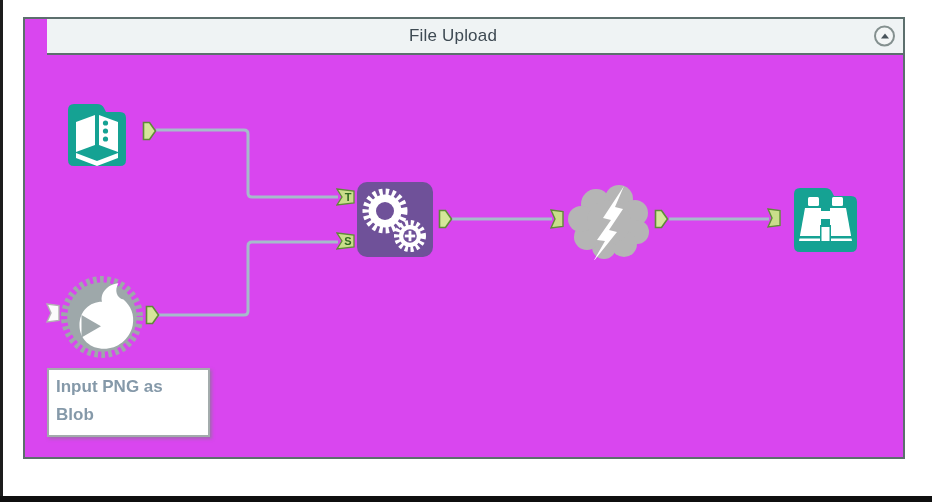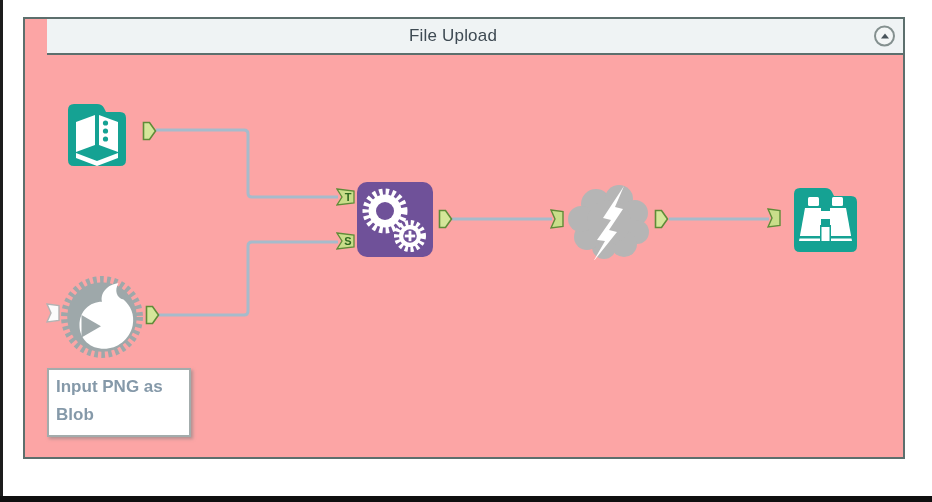--- a/index.html
+++ b/index.html
@@ -3,42 +3,42 @@
 <meta charset="utf-8">
 <style>
   * { margin:0; padding:0; box-sizing:border-box; }
   html,body { background:#ffffff; font-family:"Liberation Sans", sans-serif; }
   .screen { position:relative; width:932px; height:502px; background:#ffffff; overflow:hidden; }
 
   .edge-left   { position:absolute; left:0; top:0; width:3px; height:502px; background:#1c1c1c; }
   .edge-bottom { position:absolute; left:0; top:496px; width:932px; height:6px; background:#0f0f0f; }
 
   .tool-container { position:absolute; left:23px; top:17px; width:882px; height:442px;
-    border:2px solid #5c6f6d; background:#fca5a5;padding-left:22px; }
+    border:2px solid #5c6f6d; background:#d946ef;padding-left:22px; }
   .container-header { height:36px; background:#eff3f4; border-bottom:2px solid #5c6f6d;
     display:flex; align-items:center; justify-content:center; padding-right:44px; position:relative; }
   .container-title { font-size:17px; color:#3e4a53; letter-spacing:0.2px; }
   .collapse-btn { position:absolute; right:8px; top:50%; transform:translateY(-50%);
     width:21px; height:21px; border-radius:50%; border:2px solid #84908f; background:#f3f6f6;
     display:flex; align-items:center; justify-content:center; cursor:pointer; }
   .caret-up { width:0; height:0; border-left:4px solid transparent; border-right:4px solid transparent;
     border-bottom:5px solid #49545b; }
 
   .wires { position:absolute; left:0; top:0; width:932px; height:502px; pointer-events:none; }
   .wires path { pointer-events:stroke; }
 
   .tool { position:absolute; cursor:pointer; }
   .anchor { position:absolute; cursor:pointer; }
   svg { display:block; }
 
   .tool-label { position:absolute; background:#ffffff; border:2px solid #a3acac;
     box-shadow:2px 2px 3px rgba(120,130,130,0.55);
     font-weight:bold; font-size:17px; color:#8599a9; cursor:pointer; }
   .label-1 { left:40px; top:187px; width:165px; height:38px; padding:7px 4px 0 7px; }
-  .label-2 { left:47px; top:368px; width:144px; height:69px; padding:3px 6px 12px 7px; line-height:28px; }
+  .label-2 { left:47px; top:368px; width:163px; height:69px; padding:3px 6px 12px 7px; line-height:28px; }
 
   .t-text-input { left:62px;  top:98px;  width:70px; height:74px; }
   .t-blob       { left:59px;  top:274px; width:86px; height:86px; }
   .t-macro      { left:357px; top:182px; width:76px; height:75px; border-radius:10px; background:#6f5199; }
   .t-download   { left:566px; top:178px; width:86px; height:82px; }
   .t-browse     { left:788px; top:182px; width:75px; height:76px; }
 
   .a-out-textinput { left:142px; top:121px; }
   .a-in-blob       { left:46px;  top:303px; }
   .a-out-blob      { left:145px; top:305px; }

